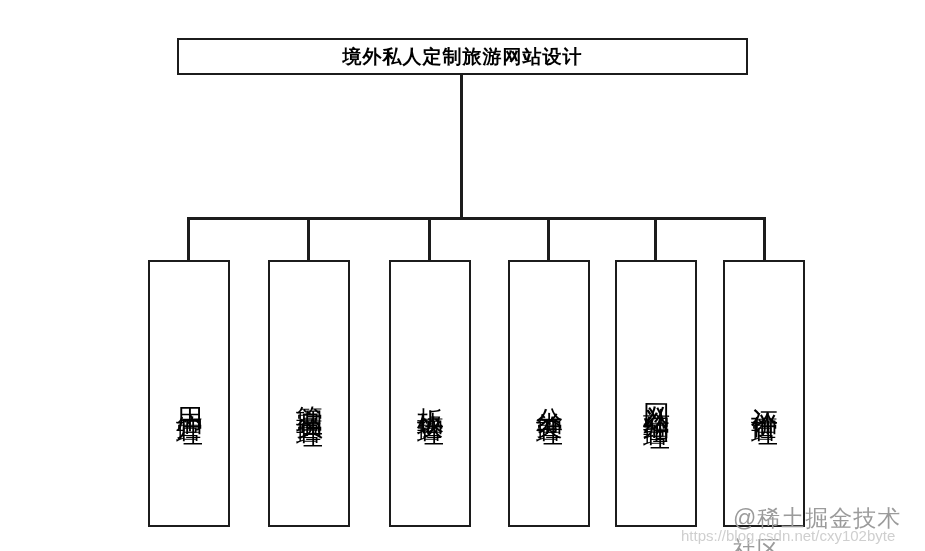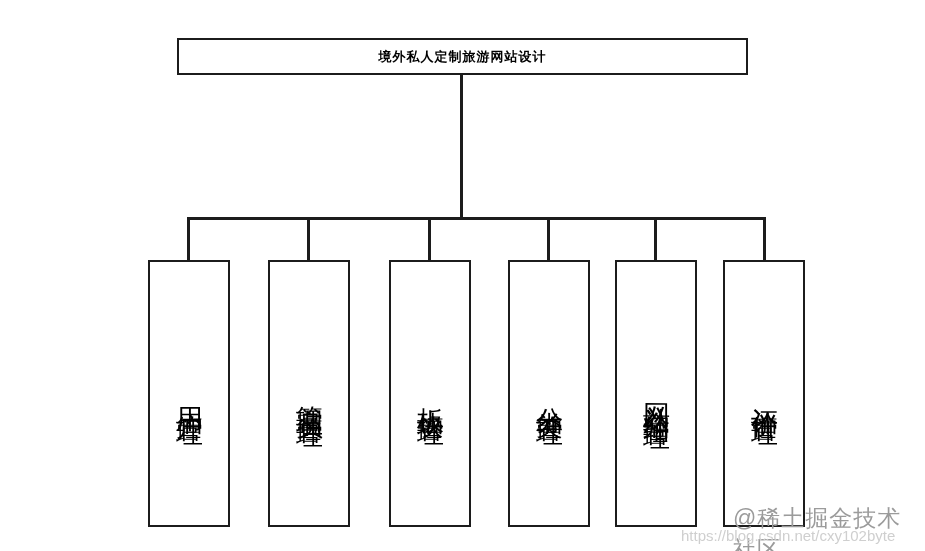--- a/index.html
+++ b/index.html
@@ -20,21 +20,21 @@
     left: 177px;
     top: 38px;
     width: 571px;
     height: 37px;
     border: 2px solid #1c1c1c;
     box-sizing: border-box;
     display: flex;
     align-items: center;
     justify-content: center;
     font-weight: bold;
-    font-size: 13px;
+    font-size: 19px;
     letter-spacing: 1px;
     color: #000000;
     background: #ffffff;
   }
   .line {
     position: absolute;
     background: #1c1c1c;
   }
   .child-box {
     position: absolute;

